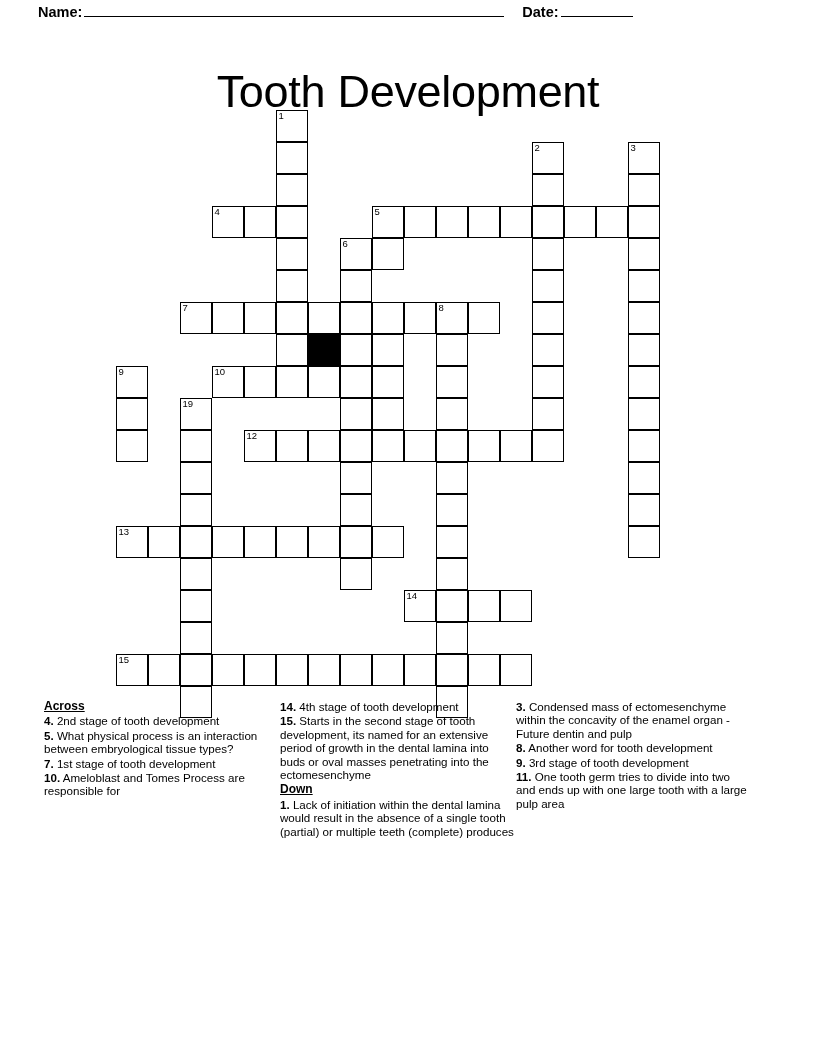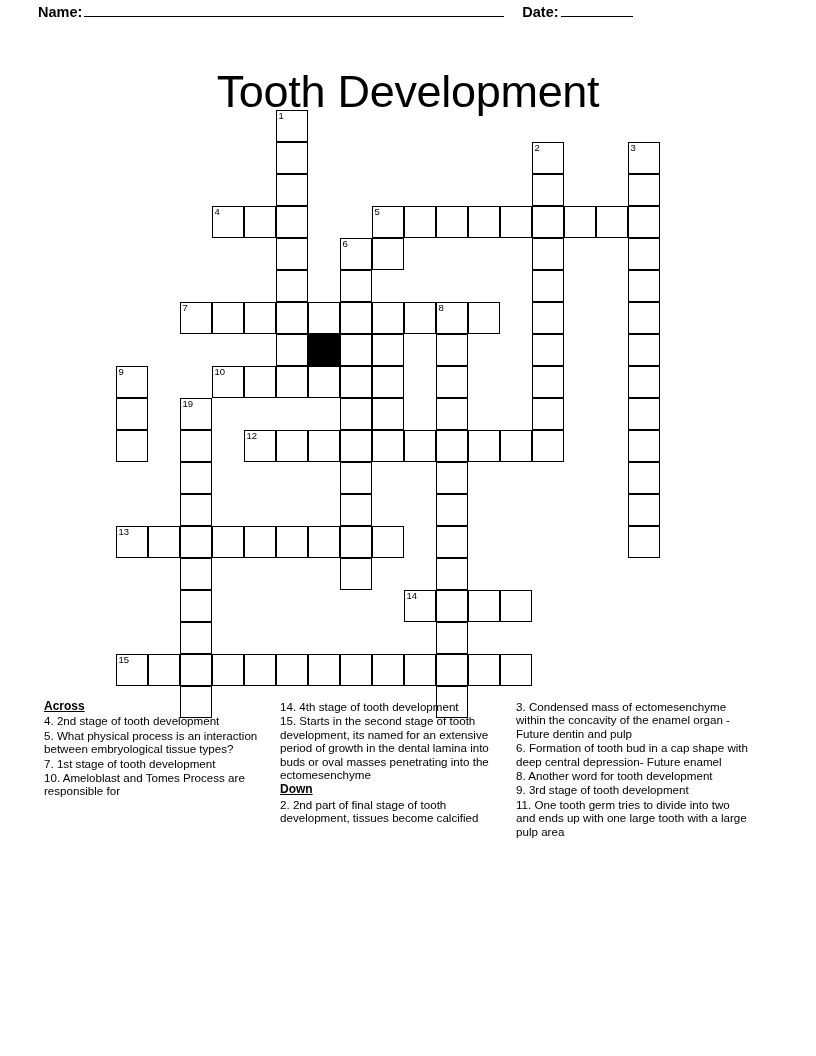--- a/index.html
+++ b/index.html
@@ -100,21 +100,21 @@
     text-decoration: underline;
     font-size: 12px;
     margin: 0 0 1px 0;
     display: block;
   }
   .section-head.spaced { margin-top: 2px; }
   .clue {
     margin: 0 0 1px 0;
     text-align: left;
   }
-  .clue .cnum { font-weight: normal; }
+  .clue .cnum { font-weight: bold; }
 </style>
 </head>
 <body>
 
 <div id="header">
   <span class="hdr-label">Name:</span>
   <span class="hdr-rule" id="name-rule"></span>
   <span class="spacer"></span>
   <span class="hdr-label">Date:</span>
   <span class="hdr-rule" id="date-rule"></span>
@@ -281,22 +281,21 @@
       <span class="section-head">Across</span>
       <p class="clue"><span class="cnum">4.</span><span class="ctext"> 2nd stage of tooth development</span></p>
       <p class="clue"><span class="cnum">5.</span><span class="ctext"> What physical process is an interaction between embryological tissue types?</span></p>
       <p class="clue"><span class="cnum">7.</span><span class="ctext"> 1st stage of tooth development</span></p>
       <p class="clue"><span class="cnum">10.</span><span class="ctext"> Ameloblast and Tomes Process are responsible for</span></p>
     </div>
   <div class="clue-col col-mid" id="clue-col-2">
       <p class="clue"><span class="cnum">14.</span><span class="ctext"> 4th stage of tooth development</span></p>
       <p class="clue"><span class="cnum">15.</span><span class="ctext"> Starts in the second stage of tooth development, its named for an extensive period of growth in the dental lamina into buds or oval masses penetrating into the ectomesenchyme</span></p>
       <span class="section-head spaced">Down</span>
-      <p class="clue"><span class="cnum">2.</span><span class="ctext"> 2nd part of final stage of tooth development, tissues become calcified</span></p>
+      <p class="clue"><span class="cnum">1.</span><span class="ctext"> Lack of initiation within the dental lamina would result in the absence of a single tooth (partial) or multiple teeth (complete) produces</span></p>
     </div>
   <div class="clue-col col-right" id="clue-col-3">
       <p class="clue"><span class="cnum">3.</span><span class="ctext"> Condensed mass of ectomesenchyme within the concavity of the enamel organ - Future dentin and pulp</span></p>
-      <p class="clue"><span class="cnum">6.</span><span class="ctext"> Formation of tooth bud in a cap shape with deep central depression- Future enamel</span></p>
       <p class="clue"><span class="cnum">8.</span><span class="ctext"> Another word for tooth development</span></p>
       <p class="clue"><span class="cnum">9.</span><span class="ctext"> 3rd stage of tooth development</span></p>
       <p class="clue"><span class="cnum">11.</span><span class="ctext"> One tooth germ tries to divide into two and ends up with one large tooth with a large pulp area</span></p>
     </div>
 </div>
 
 </body></html>

